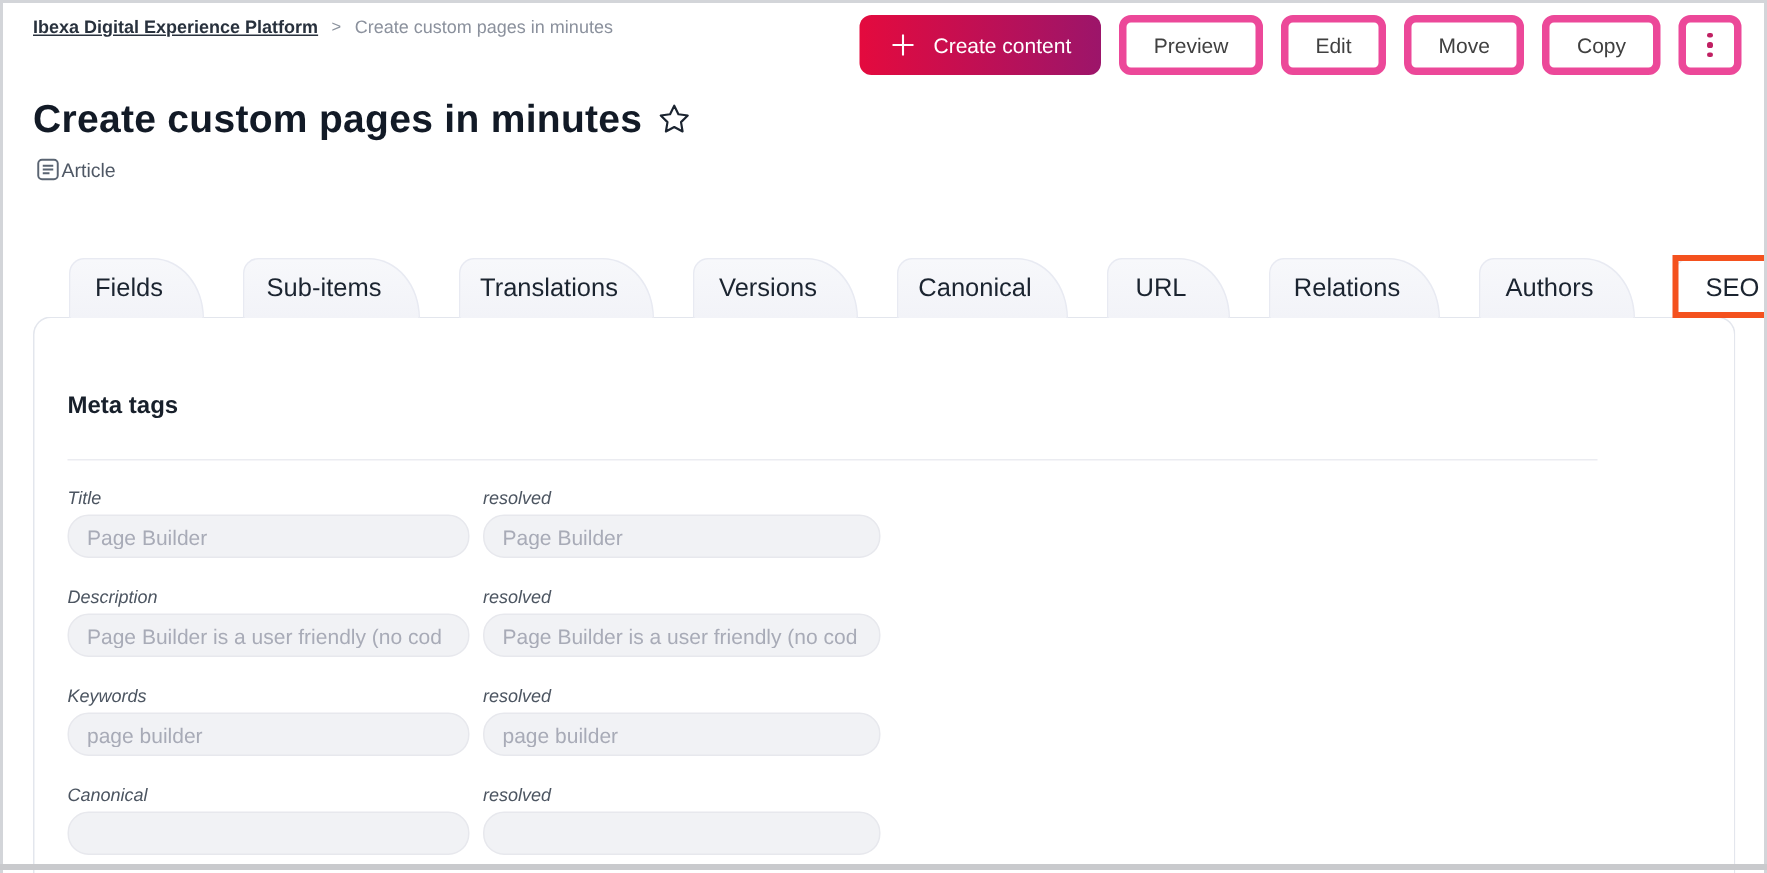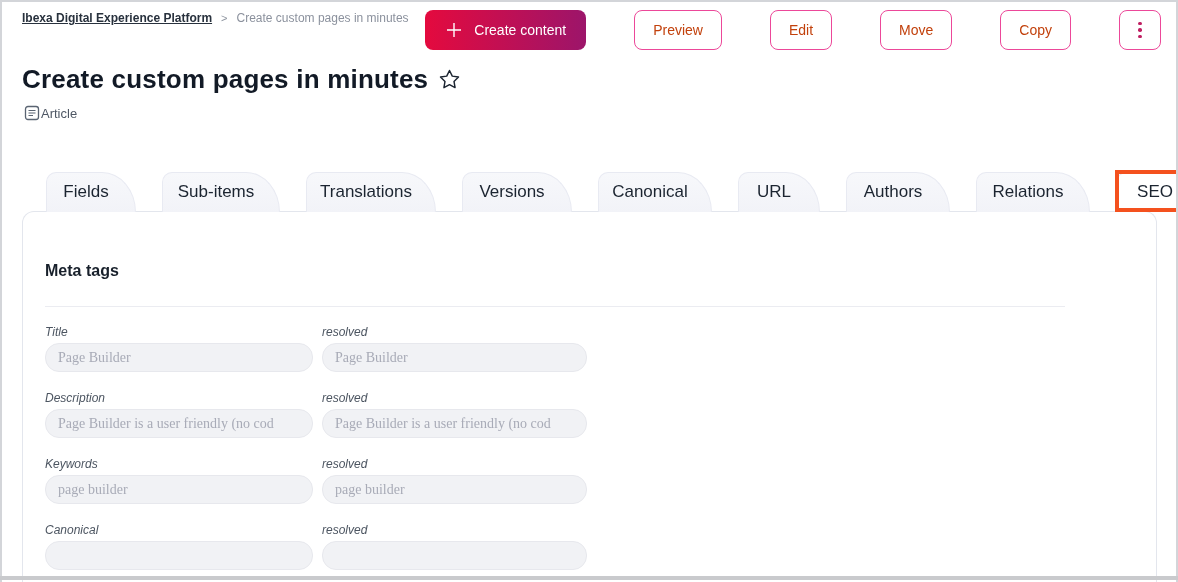--- a/index.html
+++ b/index.html
@@ -43,21 +43,21 @@
     display: flex; align-items: center; justify-content: center;
     font-family: "Liberation Sans", sans-serif; font-size: 14px; font-weight: 500; text-align: center;
   }
   .btn-primary {
     padding: 0 20px; gap: 11px; border: none; color: #fff;
     background: linear-gradient(90deg, #e40a3e 0%, #9c156a 100%);
   }
   .btn-primary svg { display: block; }
   .btn-outline {
     padding: 0 18px; background: #fff;
-    border: 1px solid #ec4899; color: #c2410c; margin-left: 36px;
+    border: 5px solid #ec4899; color: #404040;
   }
   .btn-kebab { width: 42px; padding: 0; }
   .dots { display: flex; flex-direction: column; gap: 3px; align-items: center; }
   .dots i { width: 3.5px; height: 3.5px; border-radius: 50%; background: #c01f62; }
   .dots.dark i { background: #1b2430; }
 
   
   .title-row {
     position: absolute; left: 20px; top: 62px;
     display: flex; align-items: center; gap: 10px; z-index: 5;
@@ -105,21 +105,21 @@
   .divider { margin-top: 26px; width: 1020px; border-top: 1px solid #ebecf1; }
 
   .form { margin-top: 18px; }
   .field-row { display: flex; gap: 9px; margin-bottom: 19px; }
   .field-col { width: 268px; display: flex; flex-direction: column; }
   .field-col.resolved { width: 265px; }
   .field-label { font-size: 12px; color: #4c5561; margin-bottom: 4px; font-style: italic; }
   .field-input {
     width: 100%; height: 29px;
     background: #f1f2f5; border: 1px solid #e7e8ed; border-radius: 14px;
-    padding: 0 12px; font-family: Liberation Serif, serif;
+    padding: 0 12px; font-family: Liberation Sans, sans-serif;
     font-size: 14px; color: #3a414c;
   }
   .field-input::placeholder { color: #a8abb7; opacity: 1; }
 </style>
 </head>
 <body>
 
 <div class="frame">
 
   <nav class="breadcrumb">
@@ -163,22 +163,22 @@
     <span>Article</span>
   </div>
 
   <nav class="tabs">
     <div class="tab" style="width:90px">Fields</div>
     <div class="tab" style="width:118px">Sub-items</div>
     <div class="tab" style="width:130px">Translations</div>
     <div class="tab" style="width:110px">Versions</div>
     <div class="tab" style="width:114px">Canonical</div>
     <div class="tab" style="width:82px">URL</div>
+    <div class="tab" style="width:114px">Relations</div>
     <div class="tab" style="width:104px">Authors</div>
-    <div class="tab" style="width:114px">Relations</div>
     <div class="tab active" style="width:88px">
       <span>SEO</span>
       <span class="seo-box"></span>
     </div>
     <div class="tab more" style="width:58px">
       <span class="dots dark">
           <i></i>
           <i></i>
           <i></i>
         </span>

